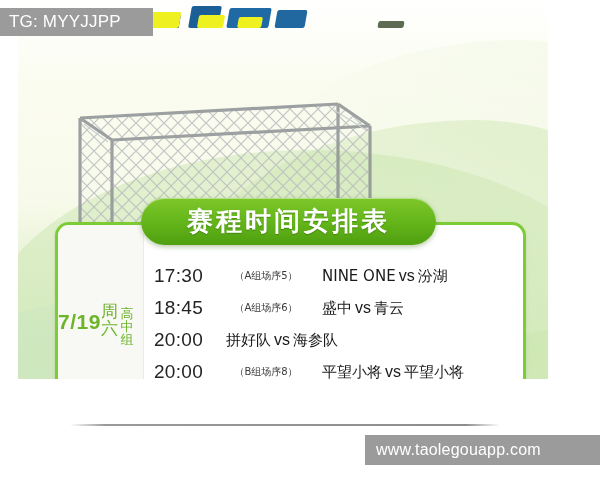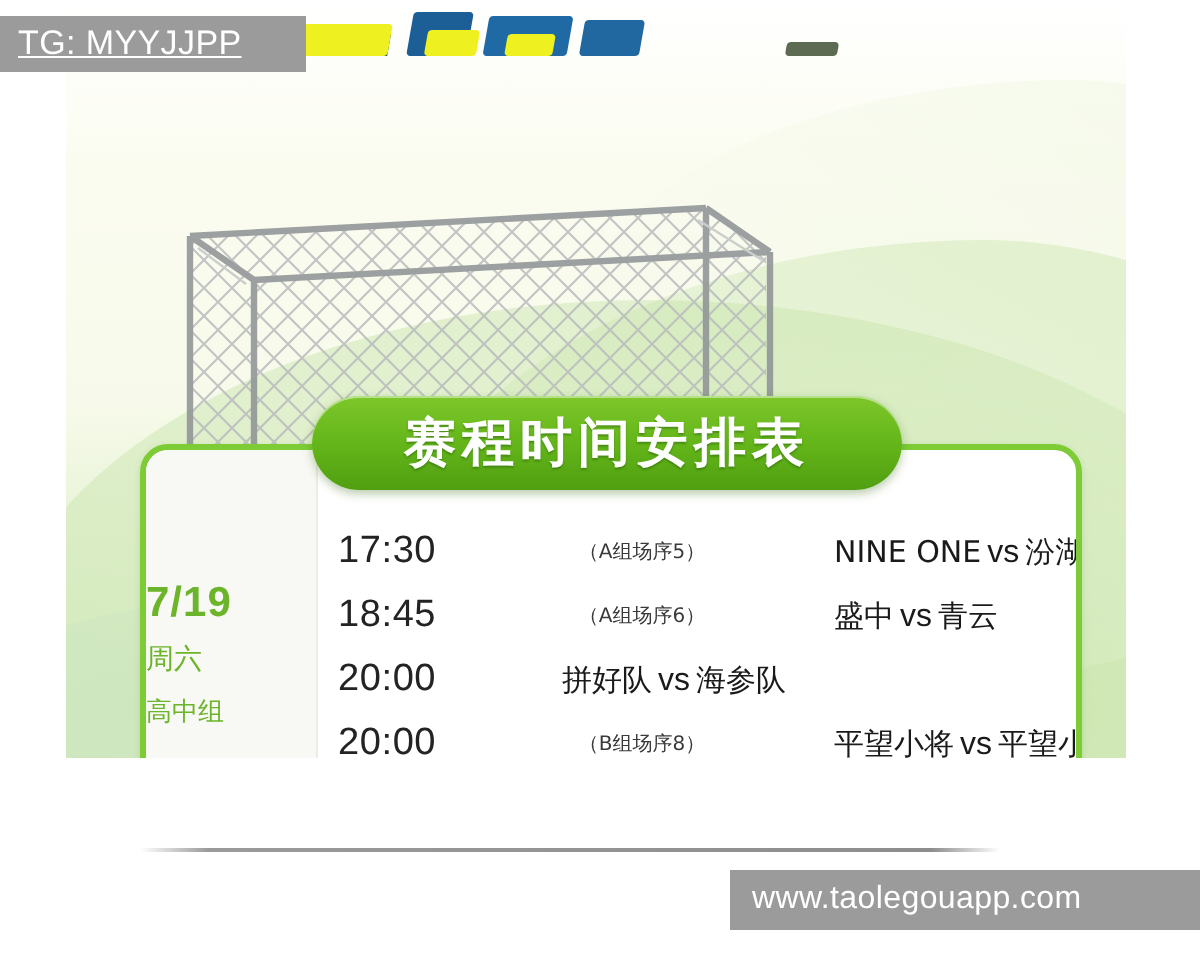--- a/index.html
+++ b/index.html
@@ -18,21 +18,21 @@
     position: relative;
     width: 600px;
     height: 480px;
     background: #ffffff;
     overflow: hidden;
   }
 
   
   .poster {
     position: absolute;
-    left: 33px;
+    left: 18px;
     top: 0px;
     width: 530px;
     height: 379px;
     overflow: hidden;
     background:
       radial-gradient(120% 80% at 85% 95%, #cfe8b4 0%, rgba(207,232,180,0) 55%),
       radial-gradient(100% 70% at 10% 95%, #d9ecc4 0%, rgba(217,236,196,0) 60%),
       linear-gradient(180deg, #ffffff 0%, #fbfcf0 22%, #f7faea 55%, #eef6df 80%, #e6f2d4 100%);
   }
 
@@ -147,36 +147,36 @@
     display: flex;
     overflow: hidden;
   }
 
   .date-col {
     width: 86px;
     flex: 0 0 86px;
     background: #f8f8f4;
     border-right: 1px solid #ecece6;
     display: flex;
-    flex-direction: column;
+    align-items: center;
     justify-content: center;
     padding-top: 5px;
     box-sizing: border-box;
   }
   .date-col .d-date {
     color: #6cb429;
     font-size: 21px;
     font-weight: bold;
     letter-spacing: 0.5px;
     line-height: 1;
     margin-bottom: 11px;
   }
   .date-col .d-weekday {
     color: #6cb429;
-    font-size: 14px;
+    font-size: 17px;
     font-family: "DejaVu Sans", "Liberation Sans", sans-serif;
     line-height: 1;
     margin-bottom: 13px;
   }
   .date-col .d-group {
     color: #6cb429;
     font-size: 13px;
     font-family: "DejaVu Sans", "Liberation Sans", sans-serif;
     line-height: 1;
   }
@@ -188,21 +188,20 @@
     justify-content: center;
     padding: 4px 6px 4px 10px;
     box-sizing: border-box;
   }
 
   .match-row {
     display: flex;
     align-items: center;
     height: 32px;
     color: #1d1d1d;
-    gap: 40px;
   }
   .match-row .m-time {
     width: 64px;
     flex: 0 0 64px;
     font-size: 19px;
     letter-spacing: 0.3px;
     color: #232323;
   }
   .match-row .m-slot {
     width: 96px;
@@ -248,21 +247,20 @@
     font-family: "Liberation Sans", sans-serif;
   }
   .wm-top {
     left: 0px;
     top: 8px;
     width: 144px;
     height: 28px;
     padding-left: 9px;
     font-size: 17px;
     letter-spacing: 0.2px;
-    text-decoration: underline;
   }
   .wm-bottom {
     left: 365px;
     top: 435px;
     width: 235px;
     height: 30px;
     padding-left: 11px;
     font-size: 16px;
     letter-spacing: 0.2px;
   }

